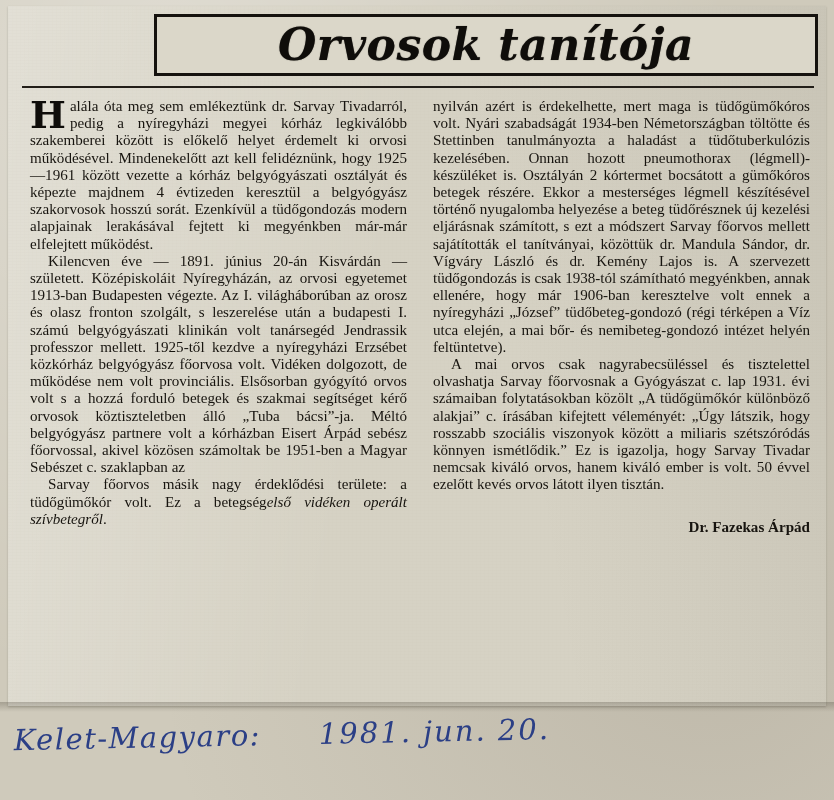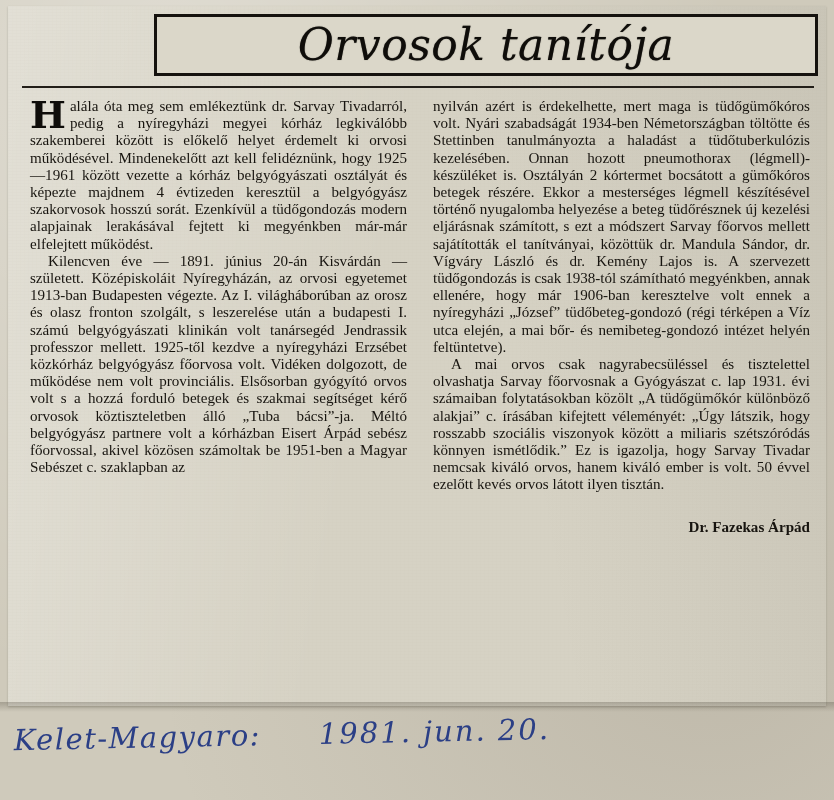--- a/index.html
+++ b/index.html
@@ -54,21 +54,21 @@
     border: 3px solid #15120e;
     box-sizing: border-box;
     background: #dbd7c9;
     display: flex;
     align-items: center;
     justify-content: center;
   }
   .headline {
     font-family: "DejaVu Serif", serif;
     font-style: italic;
-    font-weight: 400;
+    font-weight: 700;
     font-size: 44px;
     letter-spacing: 0.5px;
     color: #0f0d0a;
     line-height: 1;
     white-space: nowrap;
     text-shadow: 0 0 1px rgba(20,18,14,0.6);
   }
   .rule {
     position: absolute;
     left: 14px;
@@ -160,20 +160,21 @@
       <div class="headline">Orvosok tanítója</div>
     </div>
 
     <div class="rule"></div>
 
     <div class="columns">
 
       <div class="col">
         <p class="first"><span class="dropcap">H</span><span>alála óta meg sem emlékeztünk dr. Sarvay Tivadarról, pedig a nyíregyházi megyei kórház legkiválóbb szakemberei között is előkelő helyet érdemelt ki orvosi működésével. Mindenekelőtt azt kell felidéznünk, hogy 1925—1961 között vezette a kórház belgyógyászati osztályát és képezte majdnem 4 évtizeden keresztül a belgyógyász szakorvosok hosszú sorát. Ezenkívül a tüdőgondozás modern alapjainak lerakásával fejtett ki megyénkben már-már elfelejtett működést.</span></p>
         <p><span>Kilencven éve — 1891. június 20-án Kisvárdán — született. Középiskoláit Nyíregyházán, az orvosi egyetemet 1913-ban Budapesten végezte. Az I. világháborúban az orosz és olasz fronton szolgált, s leszerelése után a budapesti I. számú belgyógyászati klinikán volt tanársegéd Jendrassik professzor mellett. 1925-től kezdve a nyíregyházi Erzsébet közkórház belgyógyász főorvosa volt. Vidéken dolgozott, de működése nem volt provinciális. Elsősorban gyógyító orvos volt s a hozzá forduló betegek és szakmai segítséget kérő orvosok köztiszteletben álló „Tuba bácsi”-ja. Méltó belgyógyász partnere volt a kórházban Eisert Árpád sebész főorvossal, akivel közösen számoltak be 1951-ben a Magyar Sebészet c. szaklapban az </span></p>
+        <p><span>Sarvay főorvos másik nagy érdeklődési területe: a tüdőgümőkór volt. Ez a betegség</span><span class="italic">első vidéken operált szívbetegről</span><span>.</span></p>
 
       </div>
 
       <div class="col">
         <p class="first"><span>nyilván azért is érdekelhette, mert maga is tüdőgümőkóros volt. Nyári szabadságát 1934-ben Németországban töltötte és Stettinben tanulmányozta a haladást a tüdőtuberkulózis kezelésében. Onnan hozott pneumothorax (légmell)-készüléket is. Osztályán 2 kórtermet bocsátott a gümőkóros betegek részére. Ekkor a mesterséges légmell készítésével történő nyugalomba helyezése a beteg tüdőrésznek új kezelési eljárásnak számított, s ezt a módszert Sarvay főorvos mellett sajátították el tanítványai, közöttük dr. Mandula Sándor, dr. Vígváry László és dr. Kemény Lajos is. A szervezett tüdőgondozás is csak 1938-tól számítható megyénkben, annak ellenére, hogy már 1906-ban keresztelve volt ennek a nyíregyházi „József” tüdőbeteg-gondozó (régi térképen a Víz utca elején, a mai bőr- és nemibeteg-gondozó intézet helyén feltüntetve).</span></p>
         <p><span>A mai orvos csak nagyrabecsüléssel és tisztelettel olvashatja Sarvay főorvosnak a Gyógyászat c. lap 1931. évi számaiban folytatásokban közölt „A tüdőgümőkór különböző alakjai” c. írásában kifejtett véleményét: „Úgy látszik, hogy rosszabb szociális viszonyok között a miliaris szétszóródás könnyen ismétlődik.” Ez is igazolja, hogy Sarvay Tivadar nemcsak kiváló orvos, hanem kiváló ember is volt. 50 évvel ezelőtt kevés orvos látott ilyen tisztán.</span></p>
         <div class="sig">Dr. Fazekas Árpád</div>
       </div>
 
     </div>

